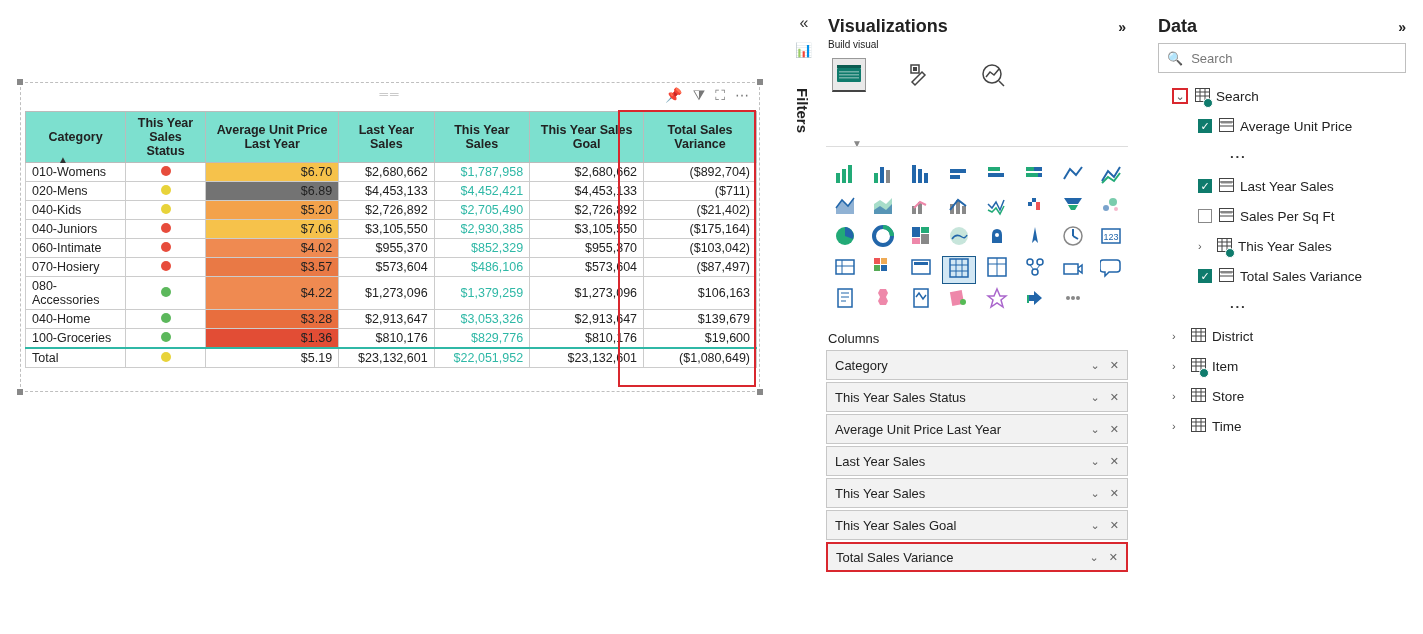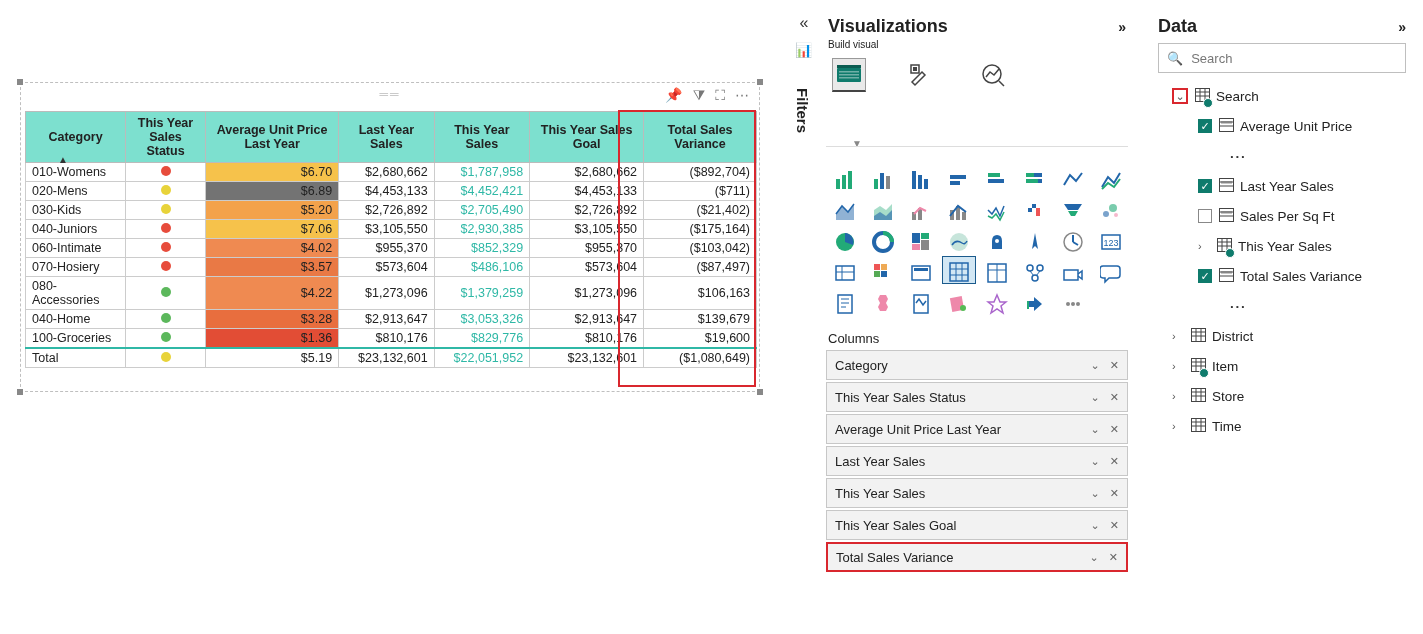--- a/index.html
+++ b/index.html
@@ -51,21 +51,21 @@
 .pane-title { font-size: 18px; font-weight: 700; }
 .pane-collapse { font-size: 14px; font-weight: 700; cursor: pointer; }
 .build-label { font-size: 10px; padding: 0 6px 4px 6px; }
 
 .build-tabs { display: flex; gap: 38px; padding: 4px 10px 0 10px; }
 .build-tab { width: 34px; height: 34px; display: flex; align-items: center; justify-content: center; cursor: pointer; }
 .build-tab.active { border: 1px solid #999; background: #e9e9e9; border-bottom: 2px solid #444; }
 .tab-arrow { position: absolute; left: 852px; top: 138px; font-size: 10px; color: #888; }
 
 .viz-gallery { padding: 10px 6px 8px 6px; display: grid; grid-template-columns: repeat(8, 34px); gap: 3px 4px; }
-.viz-item { width: 34px; height: 28px; display: flex; align-items: flex-end; justify-content: center; cursor: pointer; color: #c2410c; }
+.viz-item { width: 34px; height: 28px; display: flex; align-items: flex-start; justify-content: center; cursor: pointer; color: #c2410c; }
 .viz-item svg { display:block; }
 .viz-item.sel { border: 1px solid #1a5a8c; background: #d2e7f4; }
 
 .wells-header { font-size: 13px; padding: 8px 6px 4px 6px; }
 .wells { padding: 0 4px; }
 .well { border: 1px solid #c7c7c7; background: #f2f2f2; height: 30px; display: flex; align-items: center; justify-content: space-between; padding: 0 8px; margin-bottom: 2px; font-size: 13px; cursor: grab; }
 .well .controls { display: flex; gap: 10px; color: #666; font-size: 11px; }
 .well.highlight { border: 2px solid #d9272e; }
 
 
@@ -126,21 +126,21 @@
         <tr>
           <td class="cat">020-Mens</td>
           <td class="status"><span class="dot yellow"></span></td>
           <td class="aup" style="background:#737373">$6.89</td>
           <td class="num">$4,453,133</td>
           <td class="tys">$4,452,421</td>
           <td class="num">$4,453,133</td>
           <td class="var">($711)</td>
         </tr>
         <tr>
-          <td class="cat">030-Kids</td>
+          <td class="cat">040-Kids</td>
           <td class="status"><span class="dot yellow"></span></td>
           <td class="aup" style="background:#f3a24b">$5.20</td>
           <td class="num">$2,726,892</td>
           <td class="tys">$2,705,490</td>
           <td class="num">$2,726,892</td>
           <td class="var">($21,402)</td>
         </tr>
         <tr>
           <td class="cat">040-Juniors</td>
           <td class="status"><span class="dot red"></span></td>

